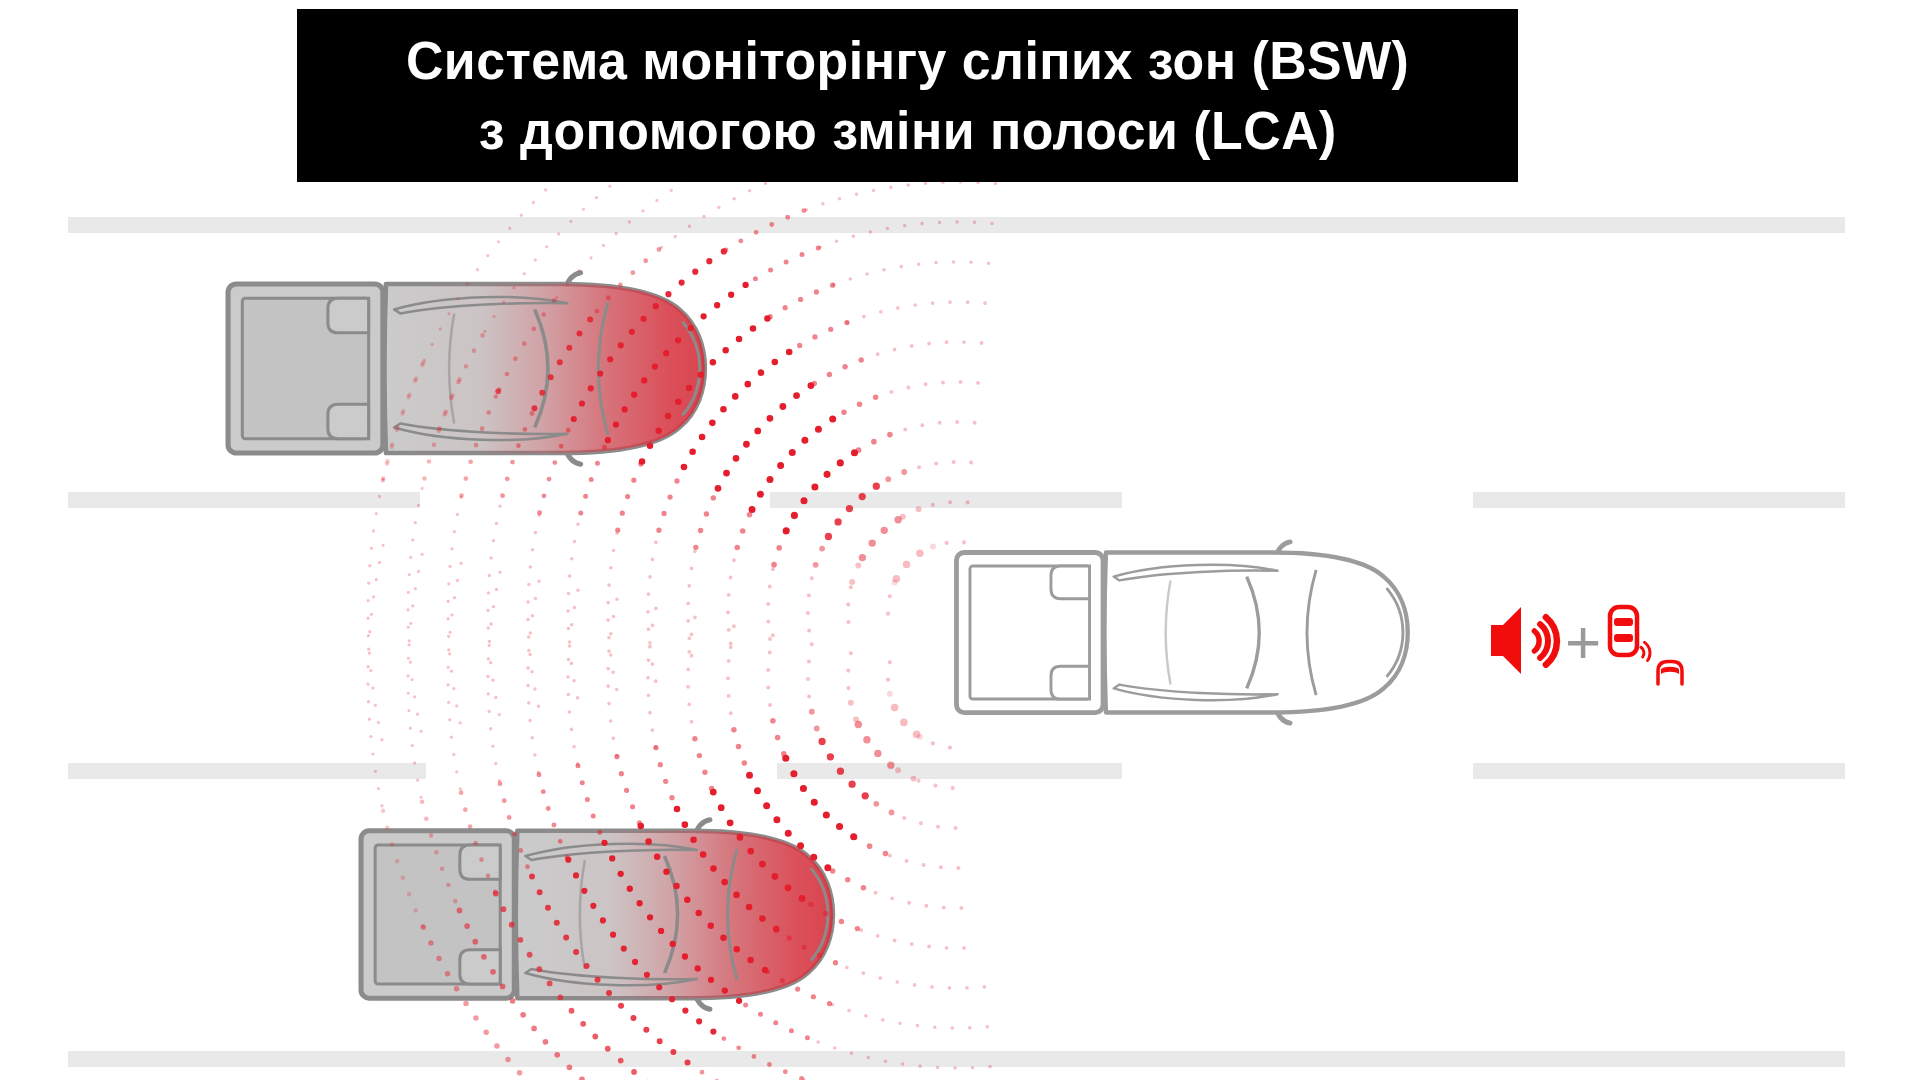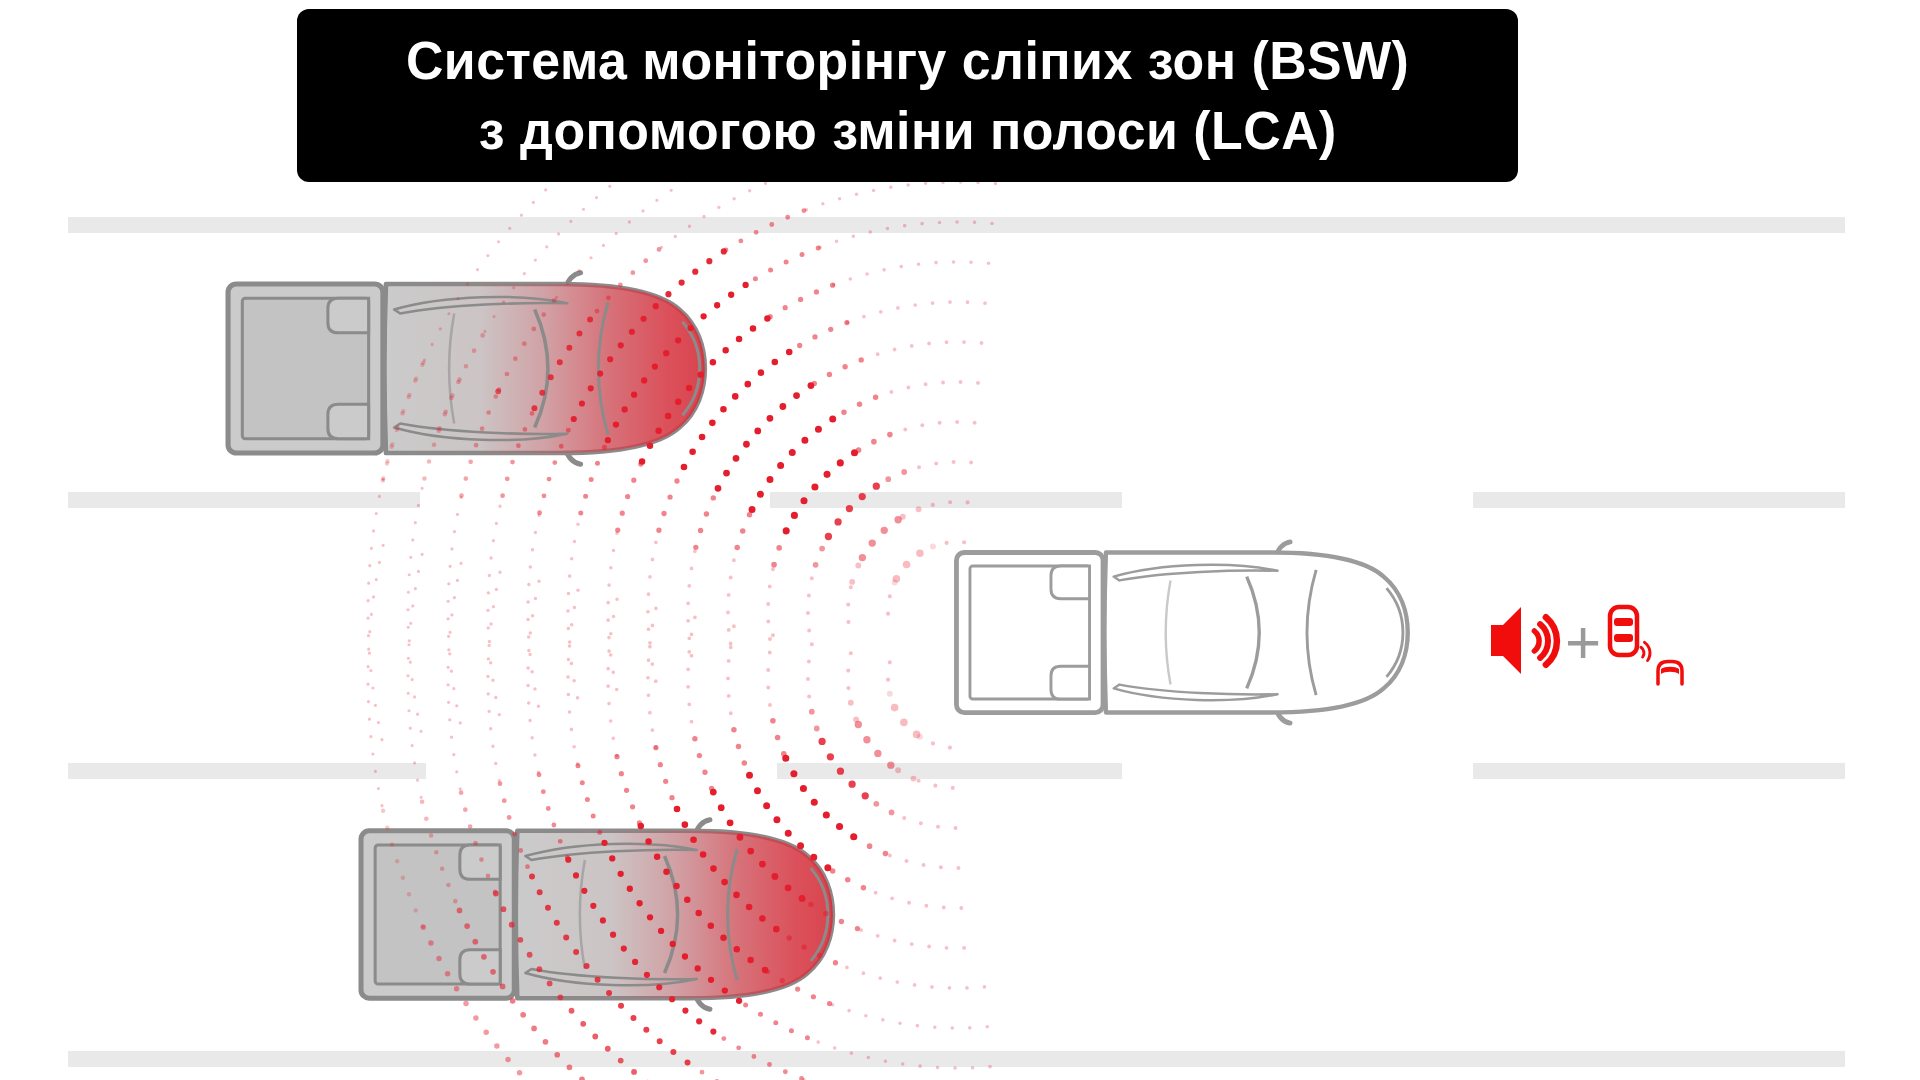--- a/index.html
+++ b/index.html
@@ -1,19 +1,19 @@
 <!DOCTYPE html>
 <html><head>
 <meta charset="utf-8">
 <style>
   html,body{margin:0;padding:0;background:#fff;}
   .stage{position:relative;width:1920px;height:1080px;background:#ffffff;overflow:hidden;
          font-family:"Liberation Sans",sans-serif;}
   .banner{position:absolute;left:297px;top:9px;width:1221px;height:173px;background:#000;
-          display:flex;flex-direction:column;justify-content:center;align-items:center;gap:10px;border-radius:12px;}
+          display:flex;flex-direction:column;justify-content:center;align-items:center;gap:10px;}
   .banner .line{color:#fff;font-weight:700;font-size:54px;line-height:1.1;white-space:nowrap;
                 transform:scaleX(0.96);letter-spacing:0.5px;}
   #scene{position:absolute;left:0;top:0;width:1920px;height:1080px;}
   
   .truck-gray-alert{--tBody:#cbcbcb;--tInner:#c3c3c3;--tLine:#8b8b8b;--glow:0.92;}
   .truck-white{--tBody:#ffffff;--tInner:#ffffff;--tLine:#9c9c9c;--glow:0;}
 </style>
 </head>
 <body>
 

